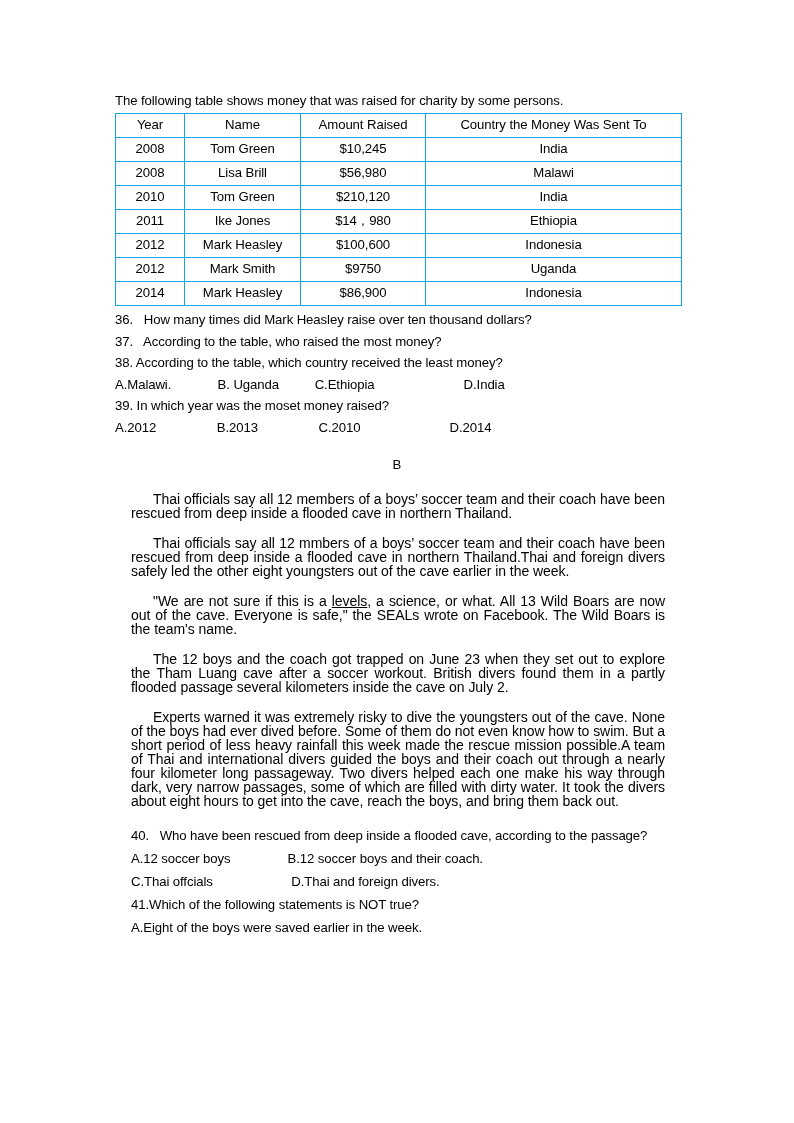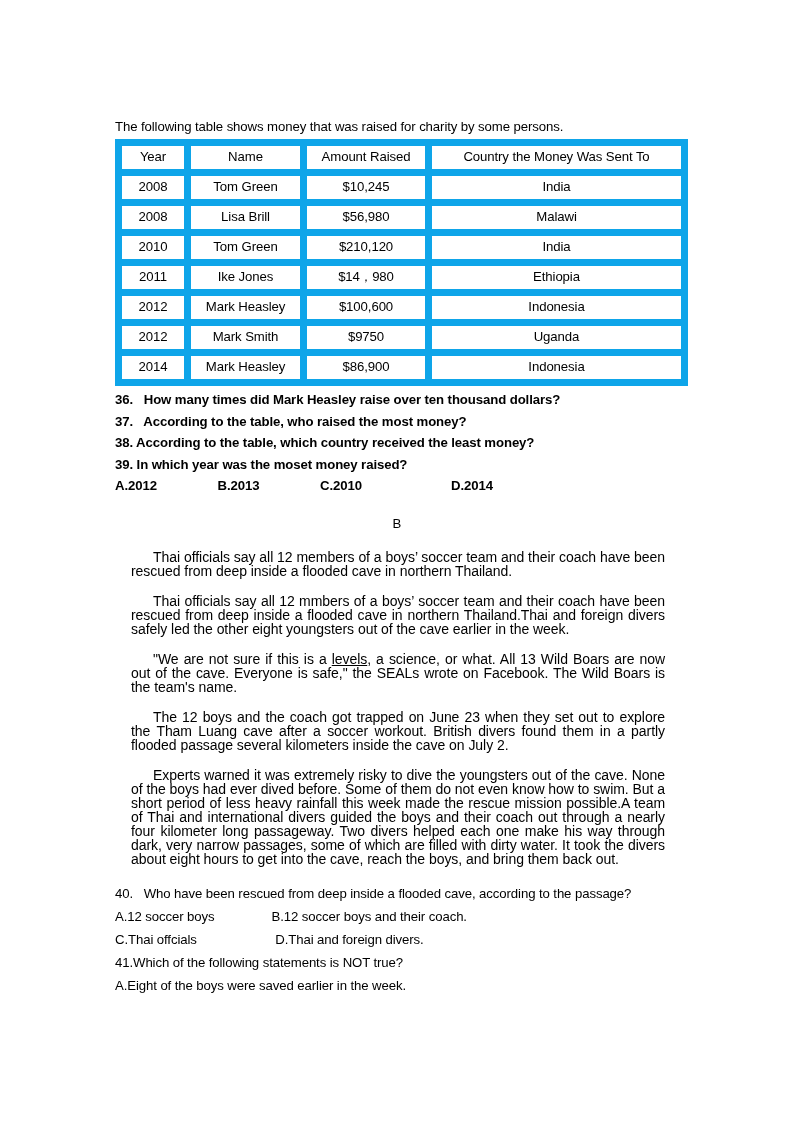--- a/index.html
+++ b/index.html
@@ -12,38 +12,38 @@
     height: 1123px;
     font-family: "Liberation Sans", sans-serif;
     color: #000000;
     -webkit-font-smoothing: antialiased;
   }
   .page {
     position: relative;
     width: 794px;
     height: 821px;
     box-sizing: border-box;
-    padding: 118px 113px 0 115px;
+    padding: 92px 113px 0 115px;
   }
   .intro-line {
     font-size: 13.2px;
     line-height: 17px;
     margin: 0 0 4px 0;
     letter-spacing: -0.1px;
   }
   
   table.charity-table {
     border-collapse: collapse;
     width: 566px;
     table-layout: fixed;
     margin: 0 0 0 0;
   }
   table.charity-table td,
   table.charity-table th {
-    border: 7px solid #0ea5e9;
+    border: 1px solid #0ea5e9;
     font-weight: normal;
     font-size: 13.2px;
     line-height: 16px;
     text-align: center;
     padding: 3px 2px 4px 2px;
     letter-spacing: -0.1px;
   }
   col.c-year   { width: 69px; }
   col.c-name   { width: 116px; }
   col.c-amount { width: 125px; }
@@ -52,21 +52,21 @@
   .fw-comma { font-family: "DejaVu Sans", sans-serif; font-size: 12.4px; }
 
   
   .q-line {
     font-size: 13.2px;
     line-height: 21.5px;
     margin: 0;
     white-space: pre;
     letter-spacing: -0.1px;
   }
-  .q-block { margin-top: 3px; font-weight: bold; }
+  .q-block { margin-top: 3px; }
 
   
   .section-letter {
     font-size: 13.2px;
     line-height: 21.5px;
     text-align: center;
     margin: 16px 0 3px 0;
     padding-right: 2px;
   }
 
@@ -77,21 +77,21 @@
     margin: 16px;
     text-align: justify;
     text-justify: inter-word;
     text-indent: 22px;
     letter-spacing: -0.05px;
   }
   .passage p.indent-small { text-indent: 12px; }
   .passage p u { text-decoration: underline; }
 
   
-  .tail-q .q-line { line-height: 23px; }
+  .tail-q .q-line { line-height: 23px; margin-left: 16px; }
 </style>
 </head>
 <body>
 
 <div class="page">
 
   <p class="intro-line">The following table shows money that was raised for charity by some persons.</p>
 
   <table class="charity-table">
     <colgroup>
@@ -151,20 +151,21 @@
           <td>$86,900</td>
           <td>Indonesia</td>
         </tr>
       </tbody>
   </table>
 
   <div class="q-block">
     <p class="q-line">36.   How many times did Mark Heasley raise over ten thousand dollars?</p>
     <p class="q-line">37.   According to the table, who raised the most money?</p>
     <p class="q-line">38. According to the table, which country received the least money?</p>
+    <p class="q-line">A.Malawi.             B. Uganda          C.Ethiopia                         D.India</p>
     <p class="q-line">39. In which year was the moset money raised?</p>
     <p class="q-line">A.2012                 B.2013                 C.2010                         D.2014</p>
   </div>
 
   <div class="section-letter">B</div>
 
   <div class="passage" id="passage-body">
       <p>Thai officials say all 12 members of a boys’ soccer team and their coach have been rescued from deep inside a flooded cave in northern Thailand.</p>
       <p>Thai officials say all 12 mmbers of a boys’ soccer team and their coach have been rescued from deep inside a flooded cave in northern Thailand.Thai and foreign divers safely led the other eight youngsters out of the cave earlier in the week.</p>
       <p>"We are not sure if this is a <u>levels</u>, a science, or what. All 13 Wild Boars are now out of the cave. Everyone is safe," the SEALs wrote on Facebook. The Wild Boars is the team's name.</p>

